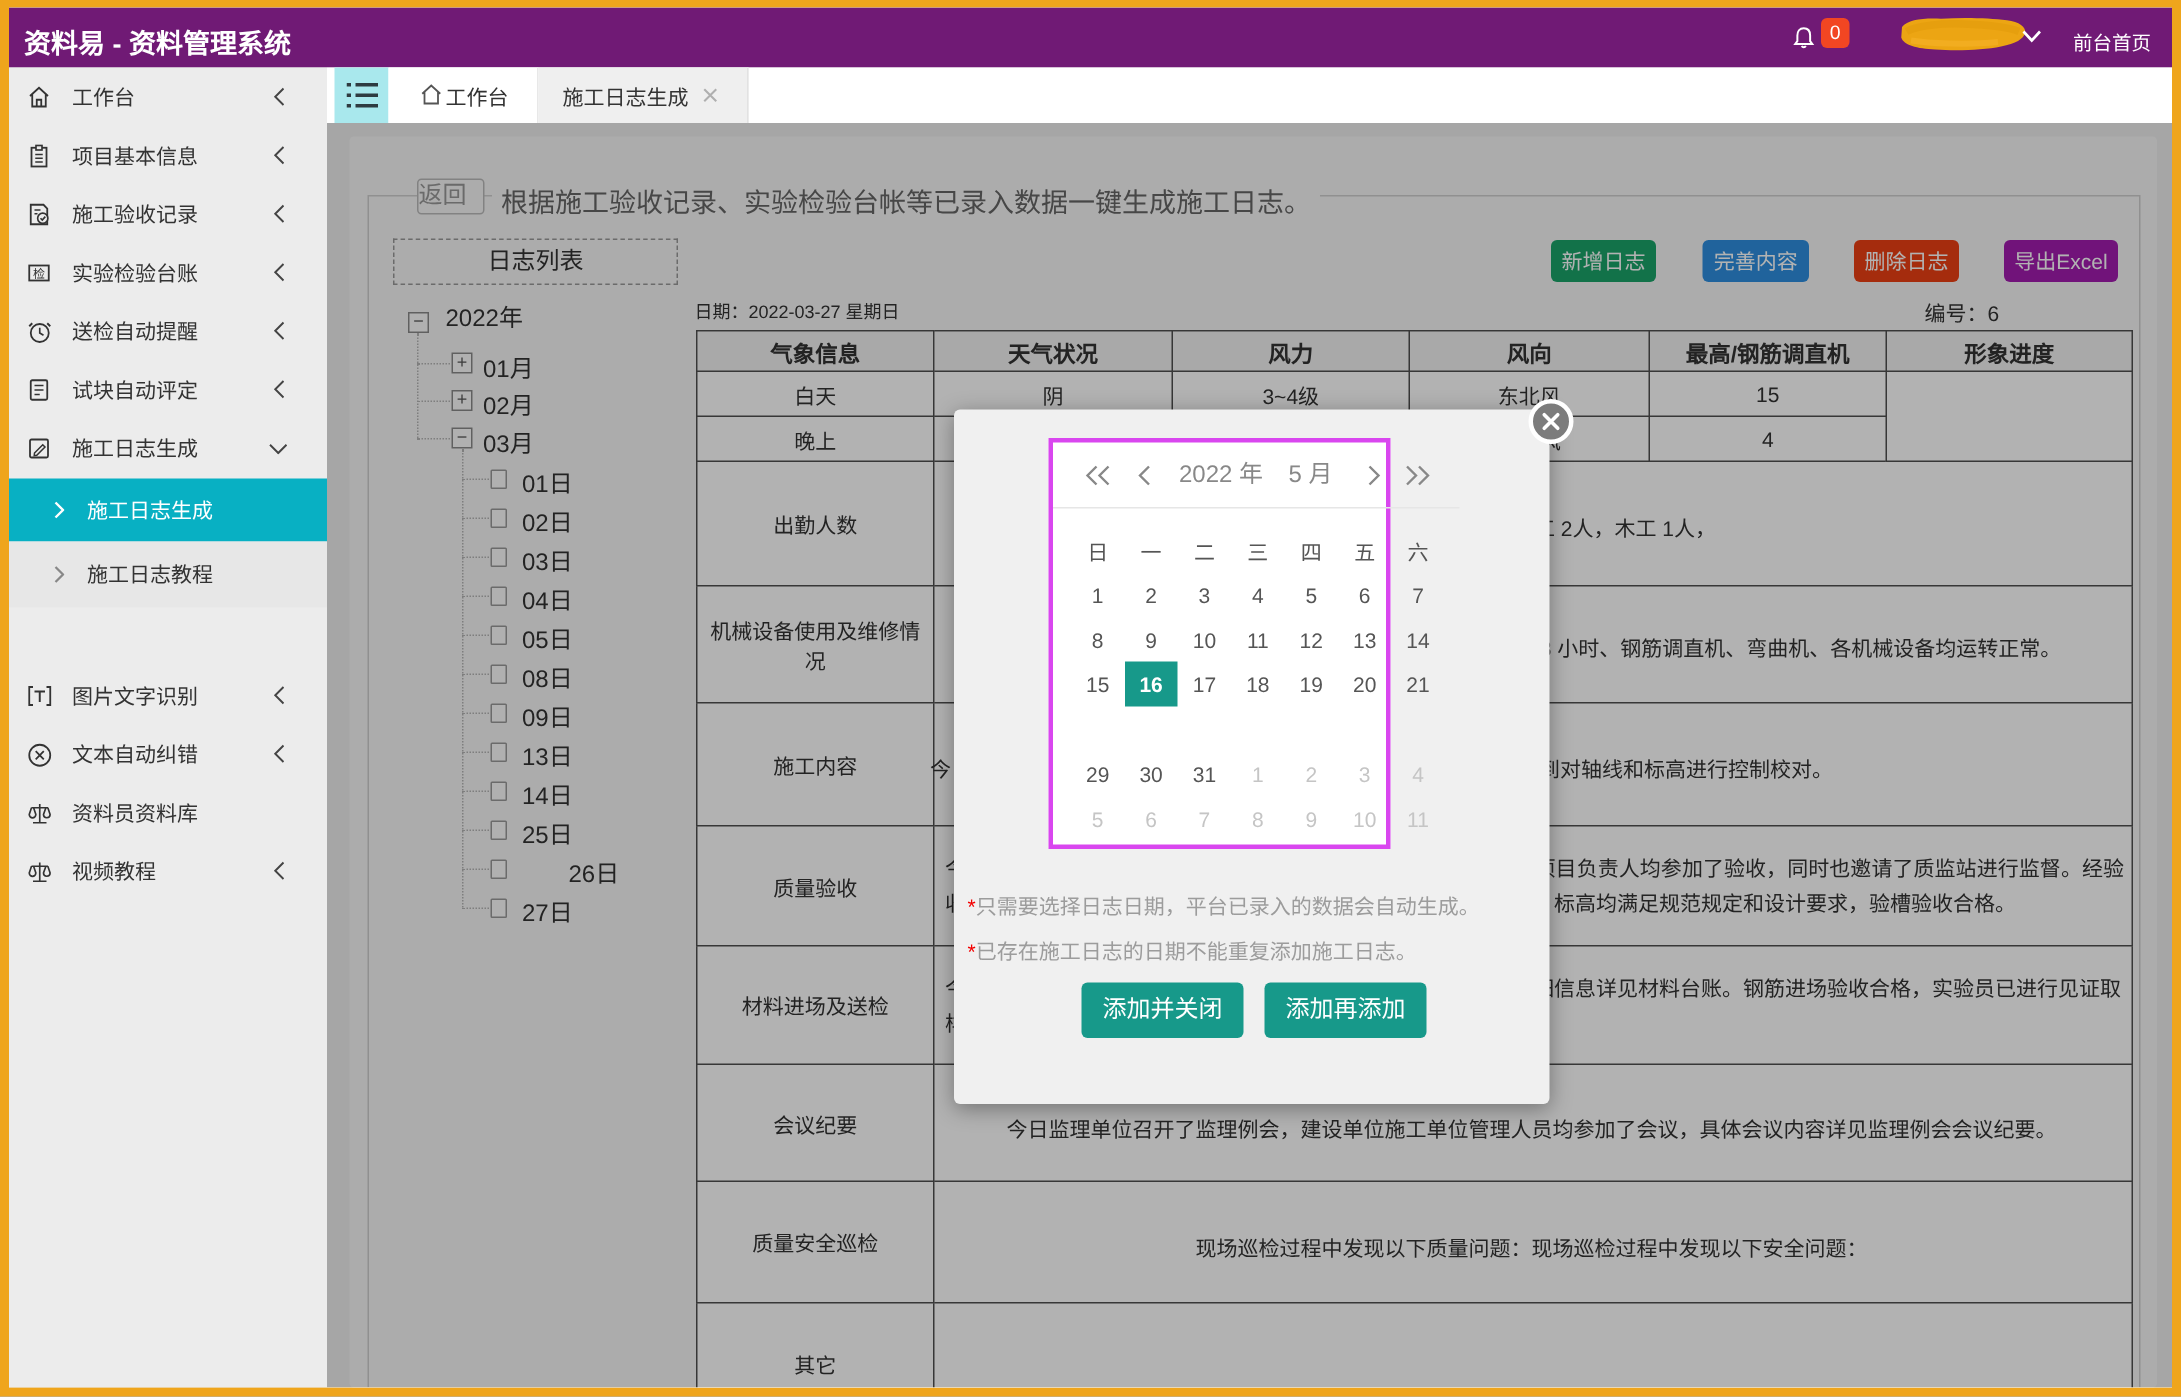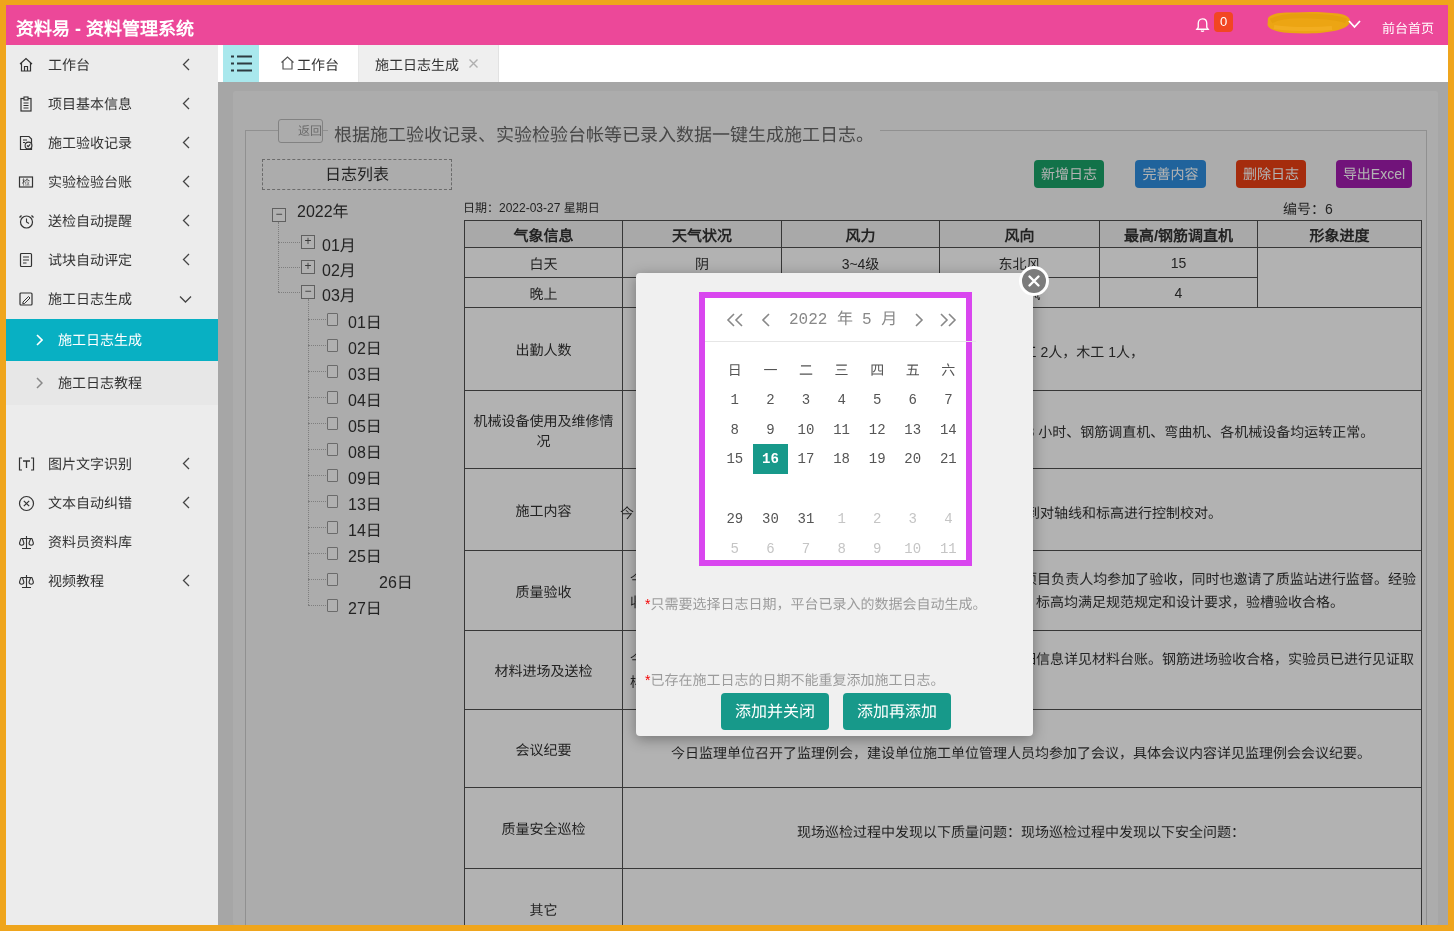--- a/index.html
+++ b/index.html
@@ -2,21 +2,21 @@
 <html lang="zh-CN"><head>
 <meta charset="utf-8">
 <title>资料易 - 资料管理系统</title>
 <style>
 *{margin:0;padding:0;box-sizing:border-box;}
 html,body{width:1454px;height:931px;overflow:hidden;}
 body{font-family:"Liberation Sans",sans-serif;background:#efa51c;position:relative;}
 .abs{position:absolute;}
 #app{position:absolute;left:6px;top:5px;width:1442px;height:920px;background:#ececec;overflow:hidden;}
 
-#hdr{position:absolute;left:0;top:0;width:1442px;height:40px;background:#ec4899;}
+#hdr{position:absolute;left:0;top:0;width:1442px;height:40px;background:#701a75;}
 #hdr .title{position:absolute;left:10px;top:9px;color:#fff;font-size:18px;font-weight:bold;}
 #badge{position:absolute;left:1208px;top:7px;width:19px;height:20px;background:#f24622;border-radius:4px;color:#fff;font-size:13px;text-align:center;line-height:20px;}
 #scrib{position:absolute;left:1258px;top:4px;width:88px;height:26px;}
 #qt{position:absolute;left:1376px;top:13px;color:#fff;font-size:13px;font-weight:normal;}
 
 #side{position:absolute;left:0;top:40px;width:212px;height:880px;background:#ececec;}
 .mi{position:absolute;left:0;width:212px;height:39px;}
 .mi .txt{position:absolute;left:42px;top:50%;margin-top:-10px;font-size:14px;color:#333;line-height:20px;}
 .mi svg.ic{position:absolute;left:12px;top:50%;margin-top:-8px;}
 .mi .chev{position:absolute;left:176px;top:50%;margin-top:-7px;}
@@ -25,51 +25,51 @@
 .smi .txt{position:absolute;left:52px;top:50%;margin-top:-10px;font-size:14px;line-height:20px;}
 
 #tabbar{position:absolute;left:212px;top:40px;width:1230px;height:37px;background:#fff;}
 #hambtn{position:absolute;left:5px;top:0;width:36px;height:37px;background:#a9e8ed;}
 .tab1{position:absolute;left:41px;top:0;width:100px;height:37px;background:#fff;border-right:1px solid #e8e8e8;}
 .tab2{position:absolute;left:141px;top:0;width:140px;height:37px;background:#efefef;border-right:1px solid #e2e2e2;color:#333;}
 
 #content{position:absolute;left:212px;top:77px;width:1230px;height:843px;background:#eeeeee;overflow:hidden;}
 #card{position:absolute;left:15px;top:9px;width:1205px;height:834px;background:#f7f7f7;border-radius:3px;}
 #fs{position:absolute;left:27px;top:48px;width:1182px;height:800px;border:1px solid #cfcfcf;}
-#backbtn{position:absolute;left:60px;top:37px;width:45px;height:24px;background:#f7f7f7;border:1px solid #bbb;border-radius:3px;font-size:12px;color:#999;text-align:right;line-height:22px;}
+#backbtn{position:absolute;left:60px;top:37px;width:45px;height:24px;background:#f7f7f7;border:1px solid #bbb;border-radius:3px;font-size:16px;color:#999;text-align:left;line-height:22px;}
 #pgtitle{position:absolute;left:110px;top:38px;font-size:18px;color:#666;background:#f7f7f7;padding:0 6px;}
 #loglist{position:absolute;left:44px;top:77px;width:190px;height:31px;border:1px dashed #9a9a9a;font-size:16px;color:#333;text-align:center;line-height:29px;}
 
 .tbox{position:absolute;width:14px;height:14px;border:1px solid #8a8a8a;background:#fdfdfd;font-size:12px;line-height:11px;text-align:center;color:#555;}
 .tnode{position:absolute;font-size:16px;color:#333;white-space:nowrap;}
 .dicon{position:absolute;width:11px;height:13px;border:1px solid #9a9a9a;background:#fdfdfd;border-radius:1px;}
 .dots-v{position:absolute;width:0;border-left:1px dotted #b5b5b5;}
 .dots-h{position:absolute;height:0;border-top:1px dotted #b5b5b5;}
 
 #dtable{position:absolute;left:246px;top:138px;border-collapse:collapse;table-layout:fixed;width:957px;}
 #dtable{background:#fff;}
 #dtable td,#dtable th{border:1px solid #4f4f4f;font-size:14px;color:#333;text-align:center;vertical-align:middle;overflow:hidden;}
 #dtable th{font-size:15px;background:#f2f2f2;}
 #datetxt{position:absolute;left:245px;top:116px;font-size:12px;color:#333;}
 #numtxt{position:absolute;left:1065px;top:116px;font-size:14px;color:#333;}
 .tbtn{position:absolute;top:78px;height:28px;border-radius:4px;color:#fff;font-size:14px;text-align:center;line-height:28px;}
 .para{position:absolute;font-size:14px;color:#333;white-space:nowrap;}
 
 #ovl{position:absolute;left:0;top:0;width:1230px;height:843px;background:rgba(0,0,0,0.30);}
 #modal{position:absolute;left:418px;top:191px;width:397px;height:463px;background:#f0f0f0;border-radius:4px;box-shadow:0 3px 14px rgba(0,0,0,0.35);}
-#cal{position:absolute;left:63px;top:19px;width:273px;height:274px;background:#fff;border:6px solid #d946ef;font-family:Liberation Mono, monospace;}
+#cal{position:absolute;left:63px;top:19px;width:228px;height:274px;background:#fff;border:3px solid #d946ef;}
 #calhdr{position:absolute;left:0;top:0;width:271px;height:44px;border-bottom:1px solid #e6e6e6;color:#666;}
 .nav{position:absolute;top:0;height:44px;line-height:44px;font-size:16px;color:#888;}
 .drow{position:absolute;left:12px;width:250px;height:30px;}
 .dcell{float:left;width:35.6px;height:30px;text-align:center;line-height:30px;font-size:14px;color:#555;}
 .dcell.gray{color:#c5c5c5;}
 .dcell.sel{background:#17998a;color:#fff;font-weight:bold;}
 .note{position:absolute;left:9px;font-size:14px;color:#9c9c9c;}
 .note b{color:#f30000;font-weight:normal;}
-.mbtn{position:absolute;top:382px;width:108px;height:37px;background:#17998a;border-radius:4px;color:#fff;font-size:16px;text-align:center;line-height:37px;margin-top:38px;}
+.mbtn{position:absolute;top:382px;width:108px;height:37px;background:#17998a;border-radius:4px;color:#fff;font-size:16px;text-align:center;line-height:37px;}
 #mclose{position:absolute;left:383px;top:-7px;width:30px;height:30px;border-radius:50%;background:#7c7c7c;border:3px solid #fff;}
 </style>
 </head>
 <body>
 <div id="app">
 
 <div id="hdr">
   <div class="title">资料易 - 资料管理系统</div>
   <svg class="abs" style="left:1188px;top:12px" width="17" height="17" viewBox="0 0 18 18">
         <path d="M9 2 C6 2 4.5 4 4.5 7 L4.5 11 L3 13 L15 13 L13.5 11 L13.5 7 C13.5 4 12 2 9 2 Z" fill="none" stroke="#fff" stroke-width="1.4"></path>
@@ -438,21 +438,21 @@
             <div class="dcell gray">5</div>
             <div class="dcell gray">6</div>
             <div class="dcell gray">7</div>
             <div class="dcell gray">8</div>
             <div class="dcell gray">9</div>
             <div class="dcell gray">10</div>
             <div class="dcell gray">11</div>
           </div>
     </div>
     <div class="note" style="top:320px;"><b>*</b>只需要选择日志日期，平台已录入的数据会自动生成。</div>
-    <div class="note" style="top:350px;margin-top:46px;"><b>*</b>已存在施工日志的日期不能重复添加施工日志。</div>
+    <div class="note" style="top:350px;"><b>*</b>已存在施工日志的日期不能重复添加施工日志。</div>
     <div class="mbtn" style="left:85px;">添加并关闭</div>
     <div class="mbtn" style="left:207px;">添加再添加</div>
     <div id="mclose">
           <svg style="position:absolute;left:5px;top:5px" width="14" height="14" viewBox="0 0 14 14">
             <path d="M2.5 2.5 L11.5 11.5 M11.5 2.5 L2.5 11.5" stroke="#fff" stroke-width="2.4" stroke-linecap="round"></path>
           </svg>
         </div>
   </div>
 </div>
 </div>

